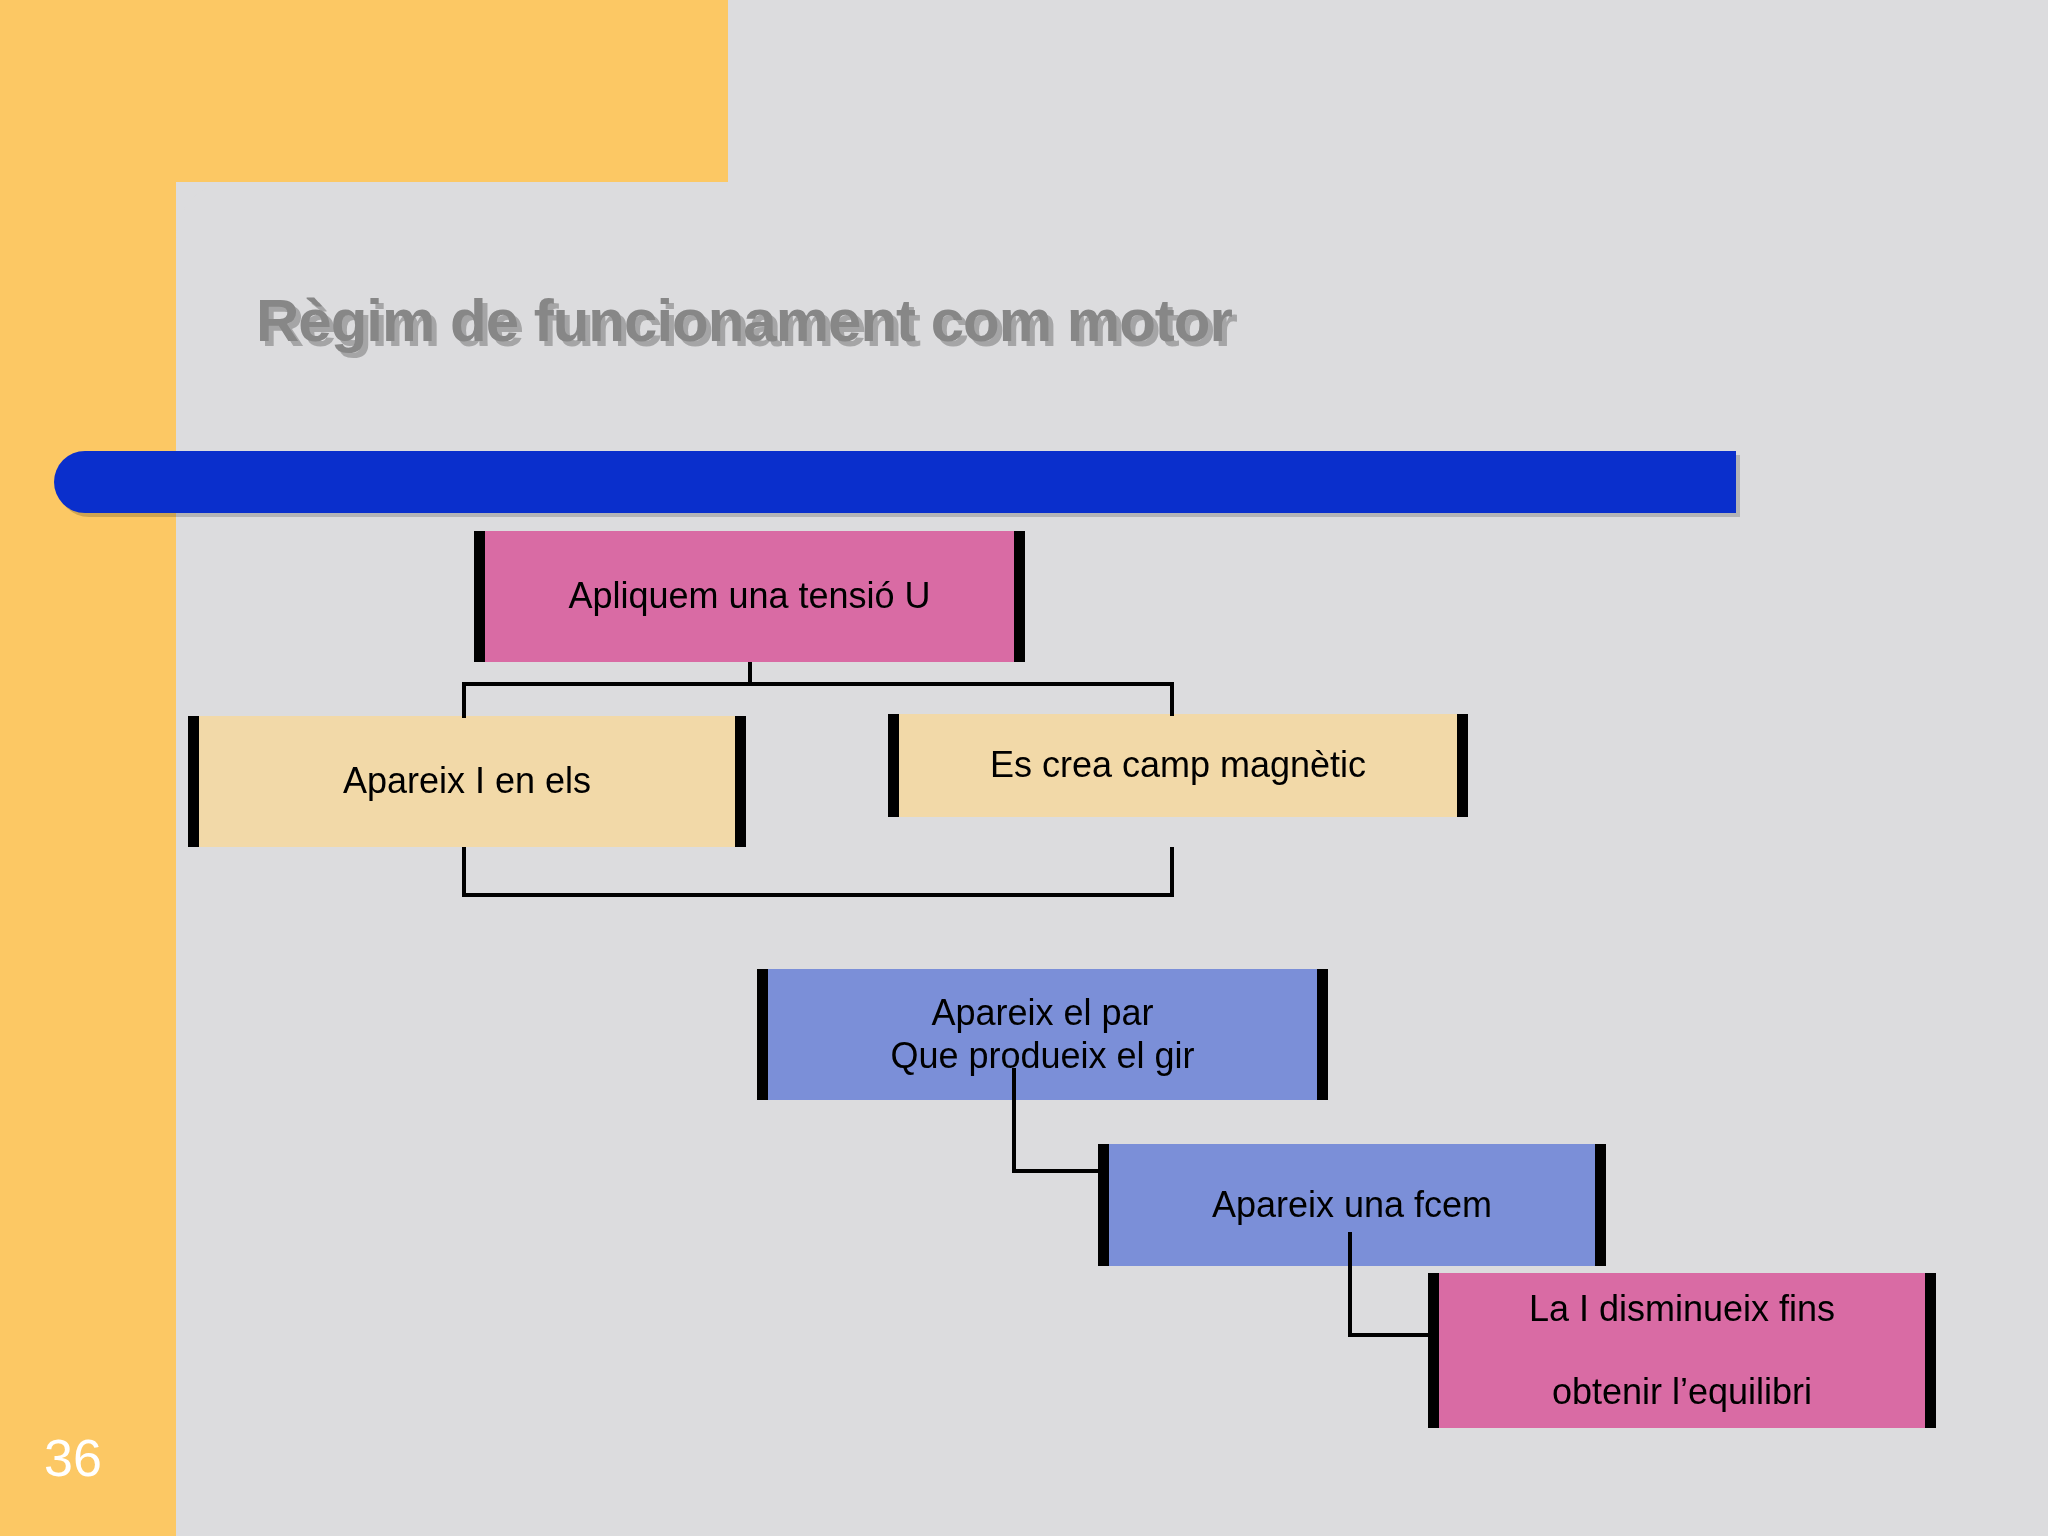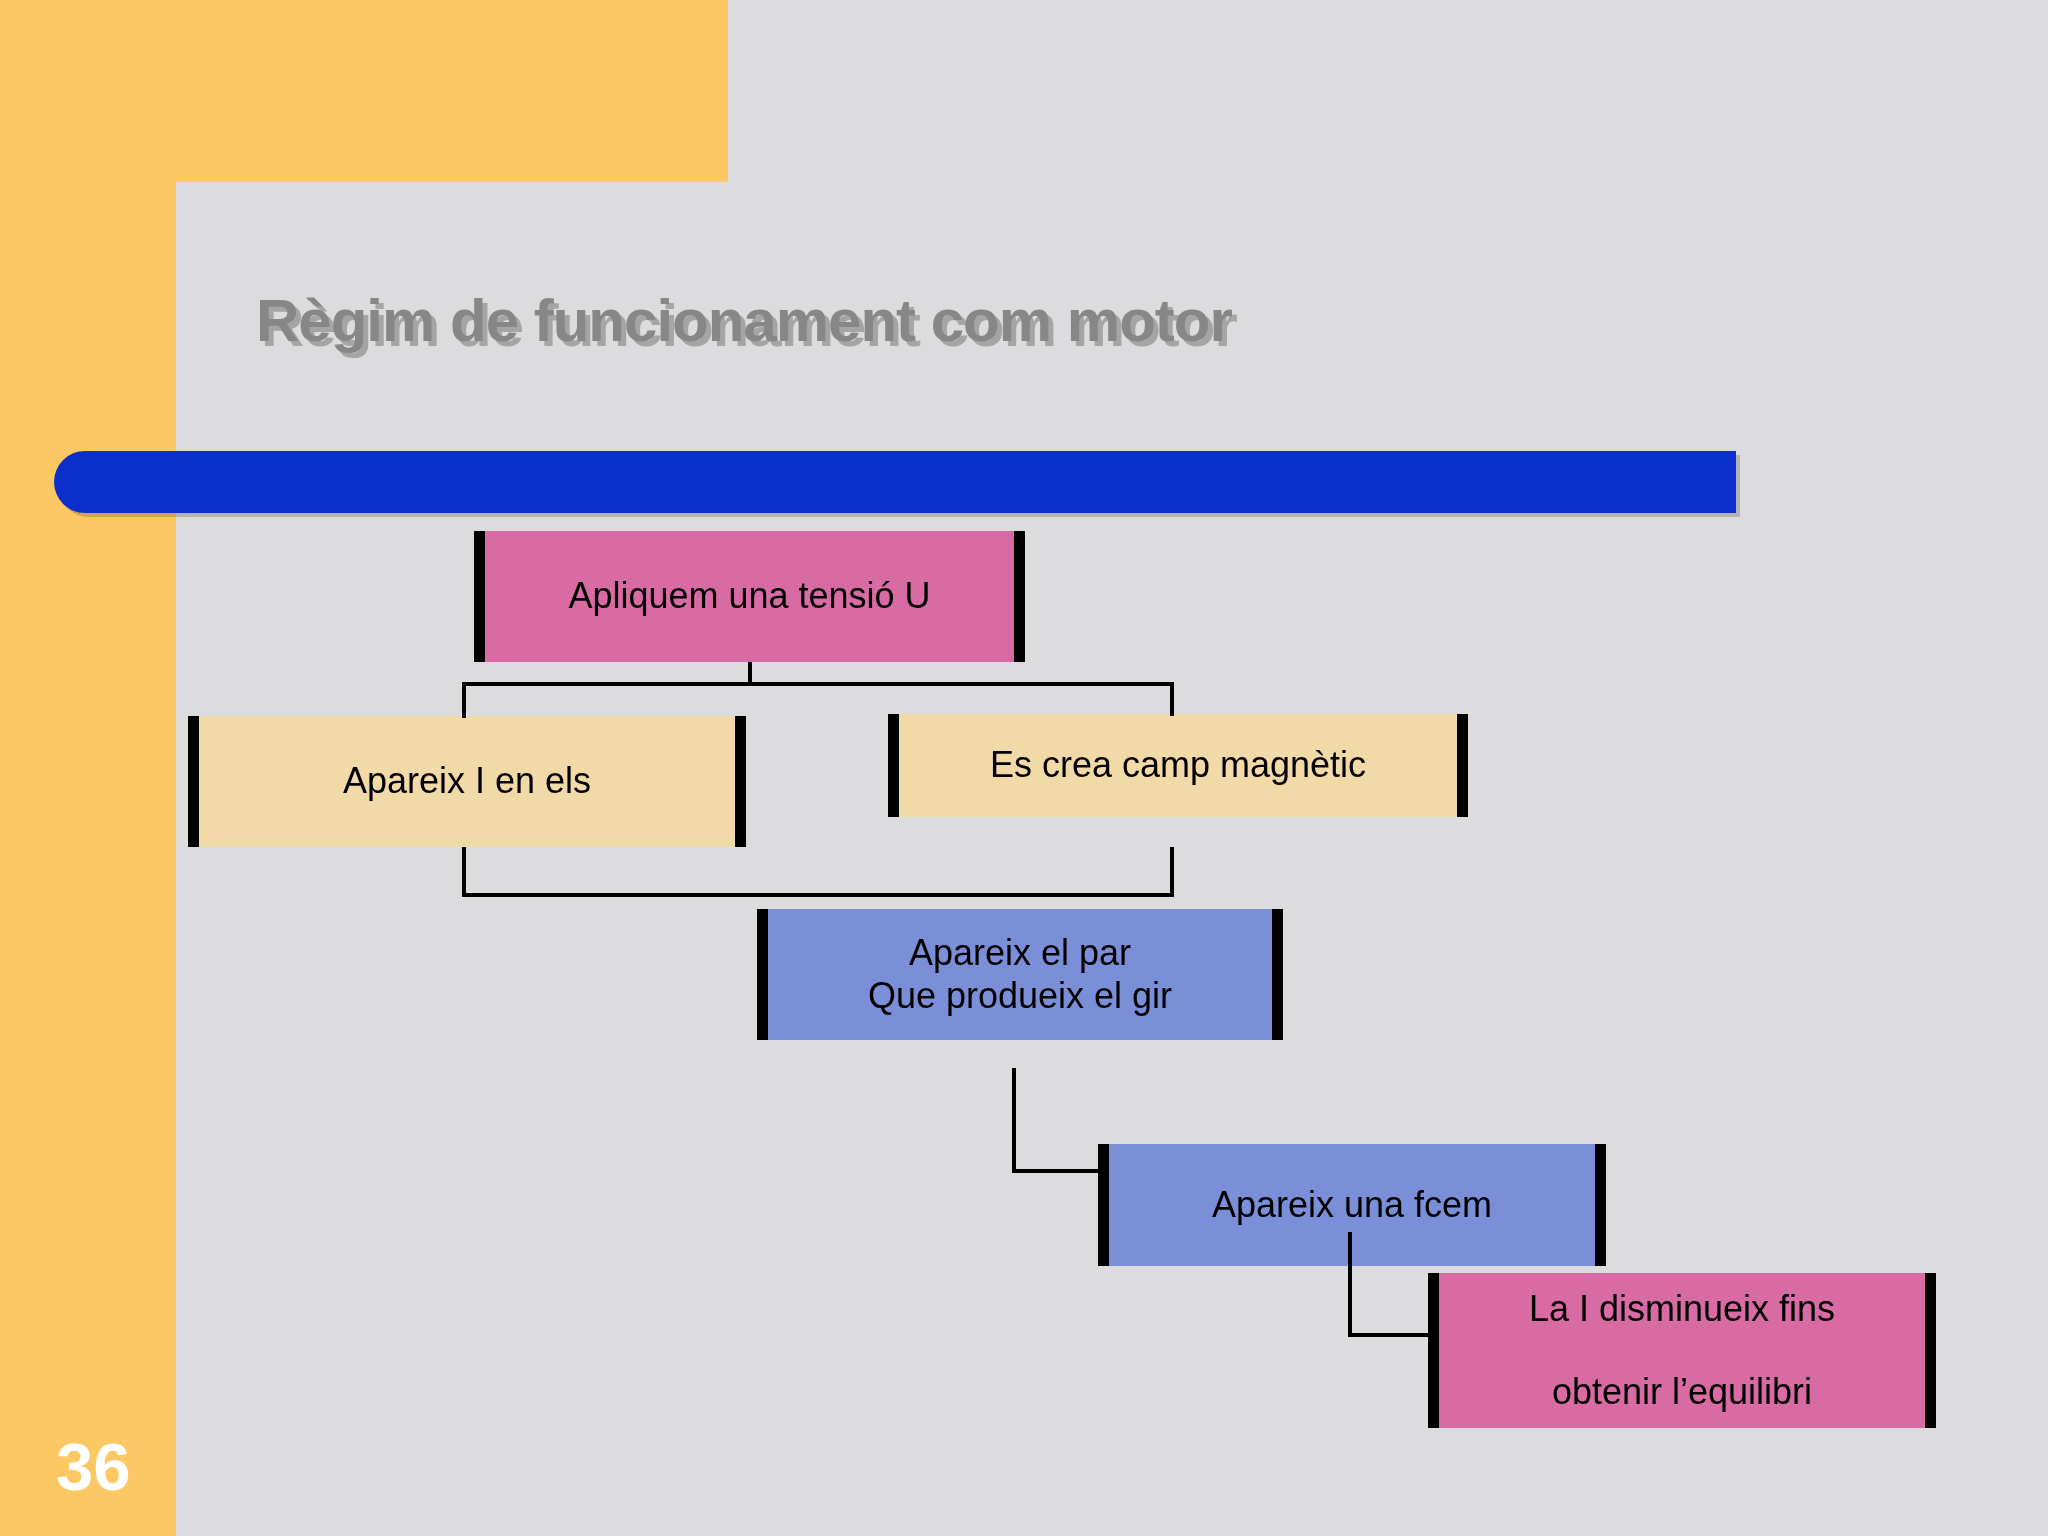--- a/index.html
+++ b/index.html
@@ -99,39 +99,39 @@
     border-right: 11px solid #000000;
   }
   .node .line { display: block; white-space: nowrap; }
   .node.pink  { background: #d96ba4; }
   .node.tan   { background: #f2d9a8; }
   .node.blue  { background: #7b8fd8; }
 
   #node-tensio        { left: 474px; top: 531px;  width: 551px; height: 131px; }
   #node-apareix-i     { left: 188px; top: 716px;  width: 558px; height: 131px; }
   #node-camp          { left: 888px; top: 714px;  width: 580px; height: 103px; }
-  #node-par           { left: 757px; top: 909px;  width: 526px; height: 131px; }
+  #node-par           { left: 757px; top: 969px;  width: 571px; height: 131px; }
   #node-fcem          { left: 1098px; top: 1110px; width: 508px; height: 122px; margin-top: 34px; }
   #node-equilibri     { left: 1428px; top: 1273px; width: 508px; height: 155px; gap: 40px; }
 
   
   .conn {
     position: absolute;
     background: #000000;
   }
   .conn.v { width: 4px; }
   .conn.h { height: 4px; }
 
   
   .page-number {
     position: absolute;
-    left: 56px;
+    left: 44px;
     top: 1428px;
-    font-size: 67px;
-    font-weight: bold;
+    font-size: 52px;
+    font-weight: normal;
     color: #ffffff;
   }
 </style>
 </head>
 <body>
 
 <div id="slide">
 
   <div class="orange-left-band"></div>
   <div class="orange-top-block"></div>

